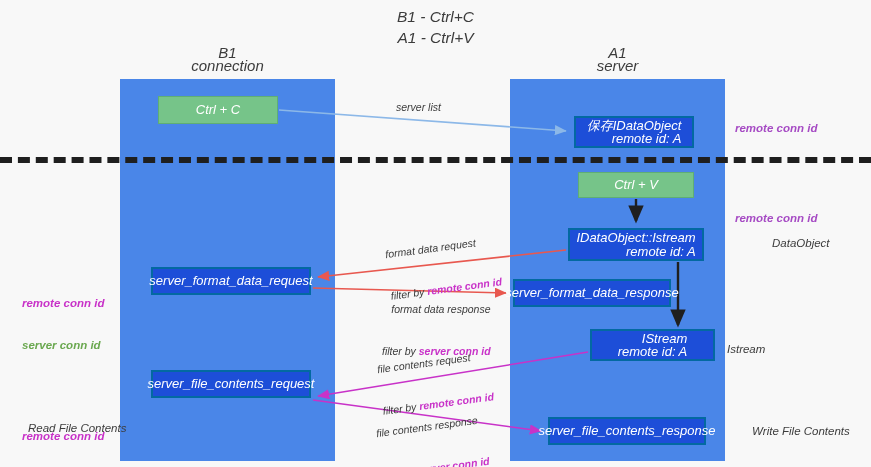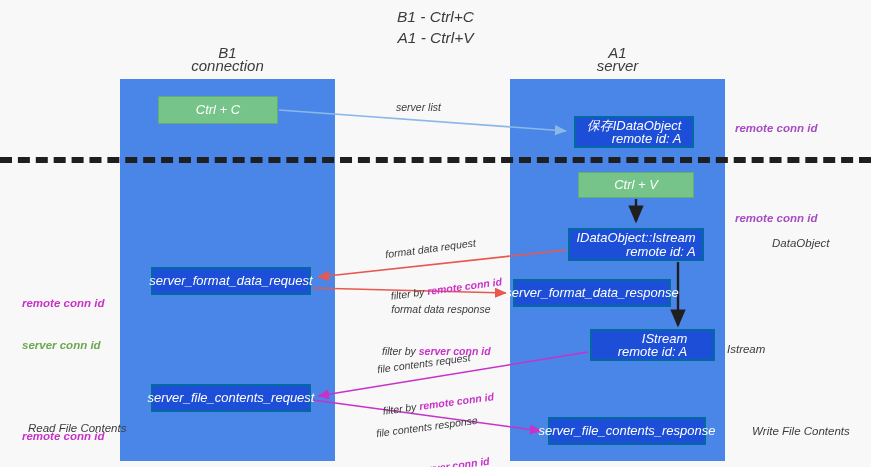--- a/index.html
+++ b/index.html
@@ -44,21 +44,21 @@
   .green{background:#76c489;border:1px solid #5fae74;}
   .orange{background:#1d4ed8;border:2px solid #0369a1;}
 
   #n-ctrlc{left:158px;top:96px;width:120px;height:28px;}
   #n-idataobject{left:574px;top:116px;width:120px;height:32px;}
   #n-ctrlv{left:578px;top:172px;width:116px;height:26px;}
   #n-getdata{left:568px;top:228px;width:136px;height:33px;}
   #n-sfdreq{left:151px;top:267px;width:160px;height:28px;}
   #n-sfdres{left:513px;top:279px;width:158px;height:28px;}
   #n-istream{left:590px;top:329px;width:125px;height:32px;}
-  #n-sfcreq{left:151px;top:384px;width:160px;height:28px;}
+  #n-sfcreq{left:151px;top:370px;width:160px;height:28px;}
   #n-sfcres{left:548px;top:417px;width:158px;height:28px;}
 
   
   .side{
     position:absolute;z-index:4;font-size:11.5px;line-height:14px;
     white-space:pre;
   }
   .side.bold{font-weight:bold;}
   .c-purple{color:#a64bc4;}
   .c-magenta{color:#c832c8;}

